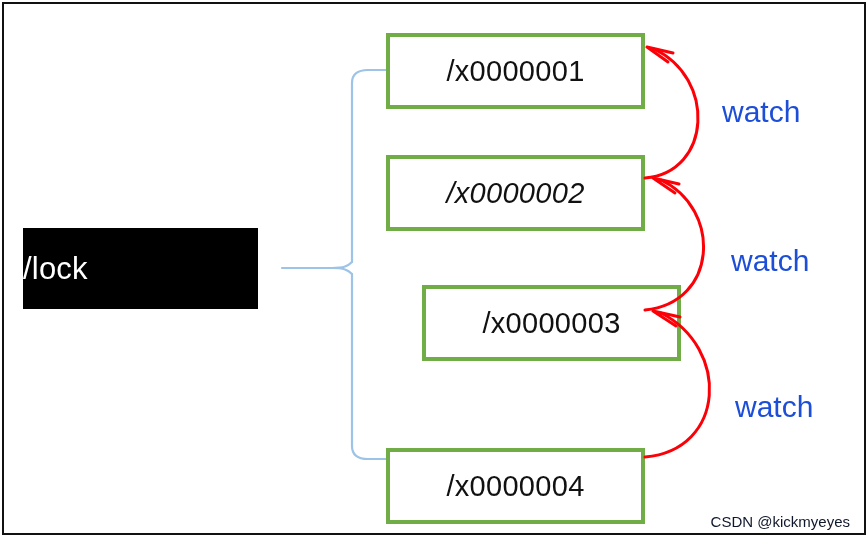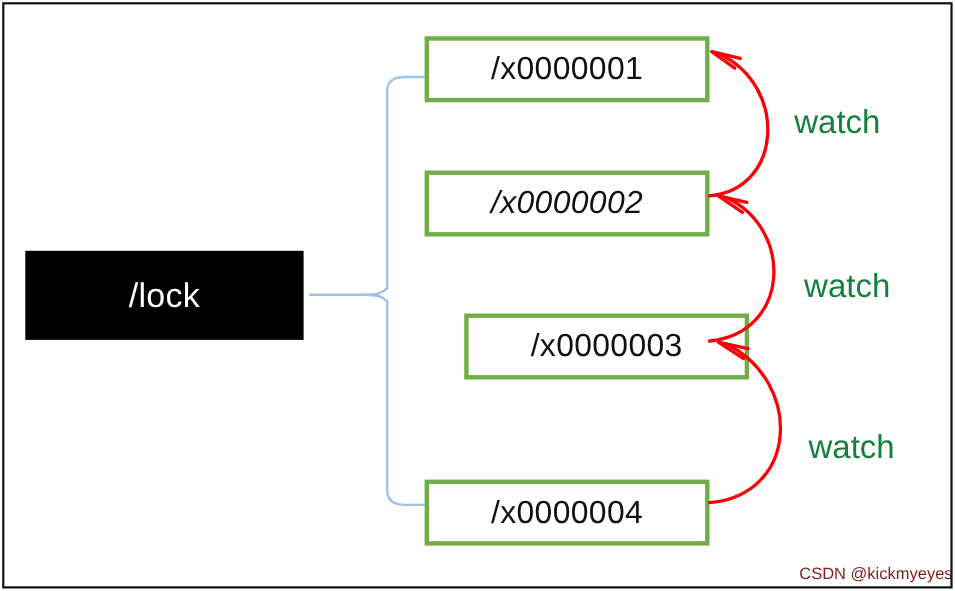--- a/index.html
+++ b/index.html
@@ -30,92 +30,91 @@
     box-sizing: border-box;
     border: 2px solid #111111;
     pointer-events: none;
   }
 
   
   #lock-node {
     position: absolute;
     left: 23px;
     top: 228px;
-    width: 253px;
+    width: 235px;
     height: 81px;
     background: #000000;
     box-sizing: border-box;
     display: flex;
     align-items: center;
-    justify-content: center;
   }
   #lock-node .node-label {
     color: #ffffff;
     font-size: 31px;
     font-family: "Liberation Sans", sans-serif;
     letter-spacing: 0.2px;
     line-height: 1;
   }
 
   
   .znode {
     position: absolute;
     left: 386px;
     width: 259px;
-    height: 60px;
+    height: 76px;
     background: #ffffff;
     border: 4px solid #70ad47;
     box-sizing: border-box;
     display: flex;
     align-items: center;
     justify-content: center;
   }
   .znode .node-label {
     color: #111111;
     font-size: 29px;
     font-family: "Liberation Sans", sans-serif;
     letter-spacing: 0.3px;
     line-height: 1;
   }
 
   #znode-0 { top: 33px; }
   #znode-1 { top: 155px; font-style: italic; }
   #znode-2 { top: 285px; margin-left: 36px; }
-  #znode-3 { top: 436px; }
+  #znode-3 { top: 448px; }
 
   
   svg.overlay {
     position: absolute;
     left: 0;
     top: 0;
     width: 868px;
     height: 537px;
     overflow: visible;
     pointer-events: none;
   }
 
   
   .watch-label {
     position: absolute;
-    color: #15803d;
+    color: #1d4ed8;
     font-size: 30px;
     font-family: "Liberation Sans", sans-serif;
     white-space: nowrap;
     line-height: 1;
   }
   #watch-0 { left: 722px; top: 97px; }
   #watch-1 { left: 731px; top: 246px; }
   #watch-2 { left: 735px; top: 392px; }
 
   
   #watermark {
     position: absolute;
-    right: 2px;
+    right: 18px;
     bottom: 8px;
-    color: #7f1d1d;
+    color: #0f172a;
     font-size: 15px;
     font-family: "Liberation Sans", sans-serif;
     white-space: nowrap;
     line-height: 1;
   }
 </style>
 </head>
 <body>
 
 <div id="canvas">

